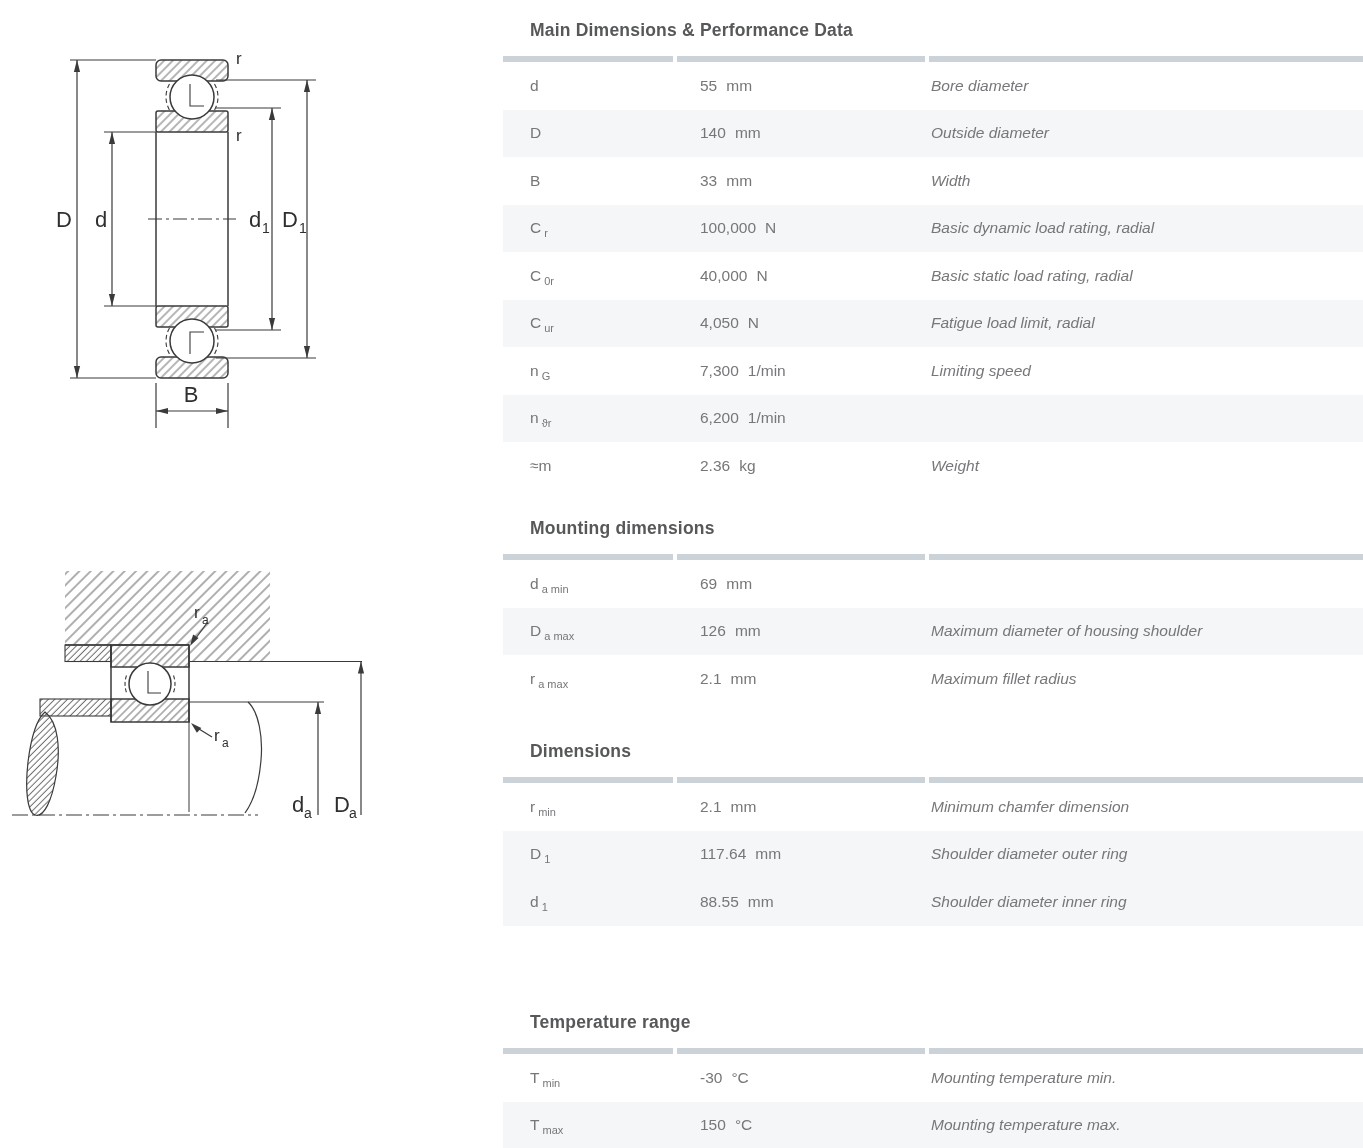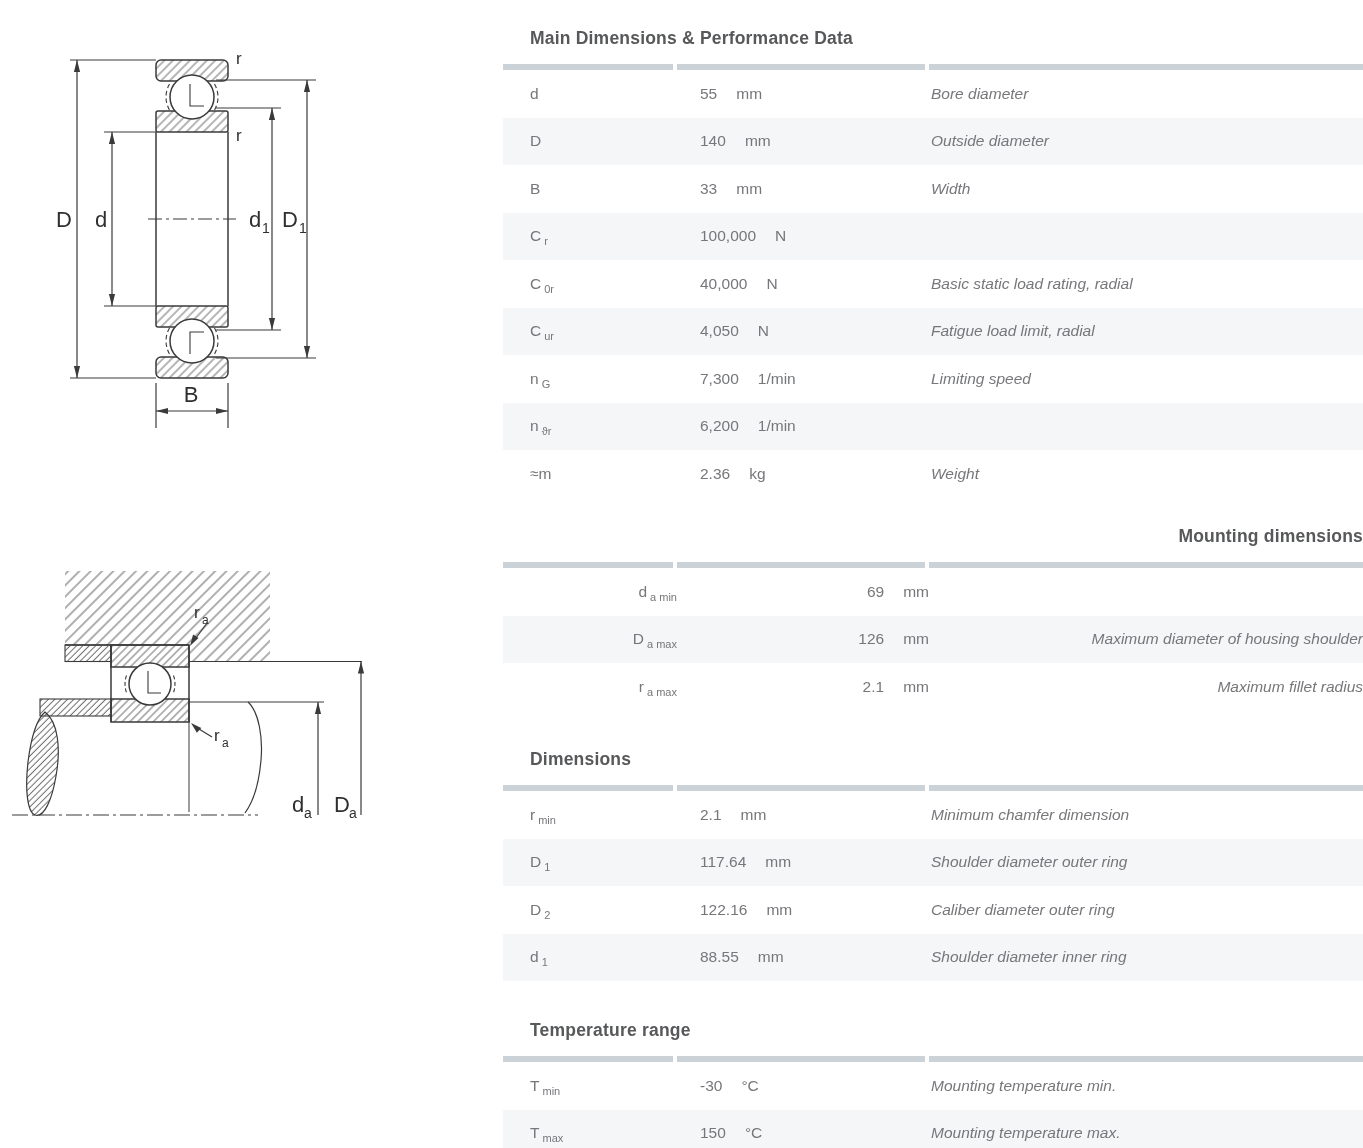--- a/index.html
+++ b/index.html
@@ -1,34 +1,34 @@
 <!DOCTYPE html>
 <html><head>
 <meta charset="utf-8">
 <style>
   html,body{margin:0;padding:0;background:#ffffff;}
   #canvas{position:relative;width:1363px;height:1148px;background:#ffffff;overflow:hidden;
           font-family:"Liberation Sans", sans-serif;}
   .drawing{position:absolute;}
-  #pane{position:absolute;left:503px;top:8px;width:860px;height:976px;}
+  #pane{position:absolute;left:503px;top:0;width:860px;height:976px;}
   .section{position:absolute;left:0;width:860px;}
   .sec-title{font-size:17.5px;font-weight:bold;color:#57585a;line-height:24px;height:24px;
              padding-left:27px;letter-spacing:0.2px;}
   .bar{display:flex;height:6px;margin-top:14px;}
   .bar .bs{background:#ccd3d8;}
   .bs1{width:170px;margin-right:4px;}
   .bs2{width:248px;margin-right:4px;}
   .bs3{flex:1;}
   .row{display:flex;align-items:center;height:47.5px;font-size:15.5px;color:#76777a;}
   .row.alt{background:#f5f6f7;}
   .c1{width:174px;padding-left:27px;box-sizing:border-box;flex:none;white-space:nowrap;}
   .c2{width:252px;padding-left:23px;box-sizing:border-box;flex:none;white-space:nowrap;}
   .c3{flex:1;padding-left:2px;white-space:nowrap;font-style:italic;}
   .sub{font-size:11px;position:relative;top:4px;margin-left:3px;}
-  .unit{margin-left:19px;}
+  .unit{margin-left:9px;}
   svg text{font-family:"Liberation Sans", sans-serif;fill:#2f2f30;}
 </style>
 </head>
 <body>
 
 <div id="canvas">
 
   <svg class="drawing" style="left:0;top:0;" width="430" height="470" viewBox="0 0 430 470">
     <defs>
       <pattern id="hA" patternUnits="userSpaceOnUse" width="6" height="6" patternTransform="rotate(45)">
@@ -178,20 +178,21 @@
         <div class="c3">Outside diameter</div>
       </div>
       <div class="row">
         <div class="c1"><span>B</span><span class="sub"></span></div>
         <div class="c2"><span>33</span><span class="unit">mm</span></div>
         <div class="c3">Width</div>
       </div>
       <div class="row alt">
         <div class="c1"><span>C</span><span class="sub">r</span></div>
         <div class="c2"><span>100,000</span><span class="unit">N</span></div>
+        <div class="c3">Basic dynamic load rating, radial</div>
       </div>
       <div class="row">
         <div class="c1"><span>C</span><span class="sub">0r</span></div>
         <div class="c2"><span>40,000</span><span class="unit">N</span></div>
         <div class="c3">Basic static load rating, radial</div>
       </div>
       <div class="row alt">
         <div class="c1"><span>C</span><span class="sub">ur</span></div>
         <div class="c2"><span>4,050</span><span class="unit">N</span></div>
         <div class="c3">Fatigue load limit, radial</div>
@@ -205,21 +206,21 @@
         <div class="c1"><span>n</span><span class="sub">ϑr</span></div>
         <div class="c2"><span>6,200</span><span class="unit">1/min</span></div>
       </div>
       <div class="row">
         <div class="c1"><span>≈m</span><span class="sub"></span></div>
         <div class="c2"><span>2.36</span><span class="unit">kg</span></div>
         <div class="c3">Weight</div>
       </div>
     </div>
 
-    <div class="section" style="top:516px;text-align:right;">
+    <div class="section" style="top:516px;">
       <div class="sec-title">Mounting dimensions</div>
       <div class="bar">
         <div class="bs bs1"></div>
         <div class="bs bs2"></div>
         <div class="bs bs3"></div>
       </div>
       <div class="row">
         <div class="c1"><span>d</span><span class="sub">a min</span></div>
         <div class="c2"><span>69</span><span class="unit">mm</span></div>
       </div>
@@ -245,25 +246,20 @@
       <div class="row">
         <div class="c1"><span>r</span><span class="sub">min</span></div>
         <div class="c2"><span>2.1</span><span class="unit">mm</span></div>
         <div class="c3">Minimum chamfer dimension</div>
       </div>
       <div class="row alt">
         <div class="c1"><span>D</span><span class="sub">1</span></div>
         <div class="c2"><span>117.64</span><span class="unit">mm</span></div>
         <div class="c3">Shoulder diameter outer ring</div>
       </div>
-      <div class="row">
-        <div class="c1"><span>D</span><span class="sub">2</span></div>
-        <div class="c2"><span>122.16</span><span class="unit">mm</span></div>
-        <div class="c3">Caliber diameter outer ring</div>
-      </div>
       <div class="row alt">
         <div class="c1"><span>d</span><span class="sub">1</span></div>
         <div class="c2"><span>88.55</span><span class="unit">mm</span></div>
         <div class="c3">Shoulder diameter inner ring</div>
       </div>
     </div>
 
     <div class="section" style="top:1010px;">
       <div class="sec-title">Temperature range</div>
       <div class="bar">

